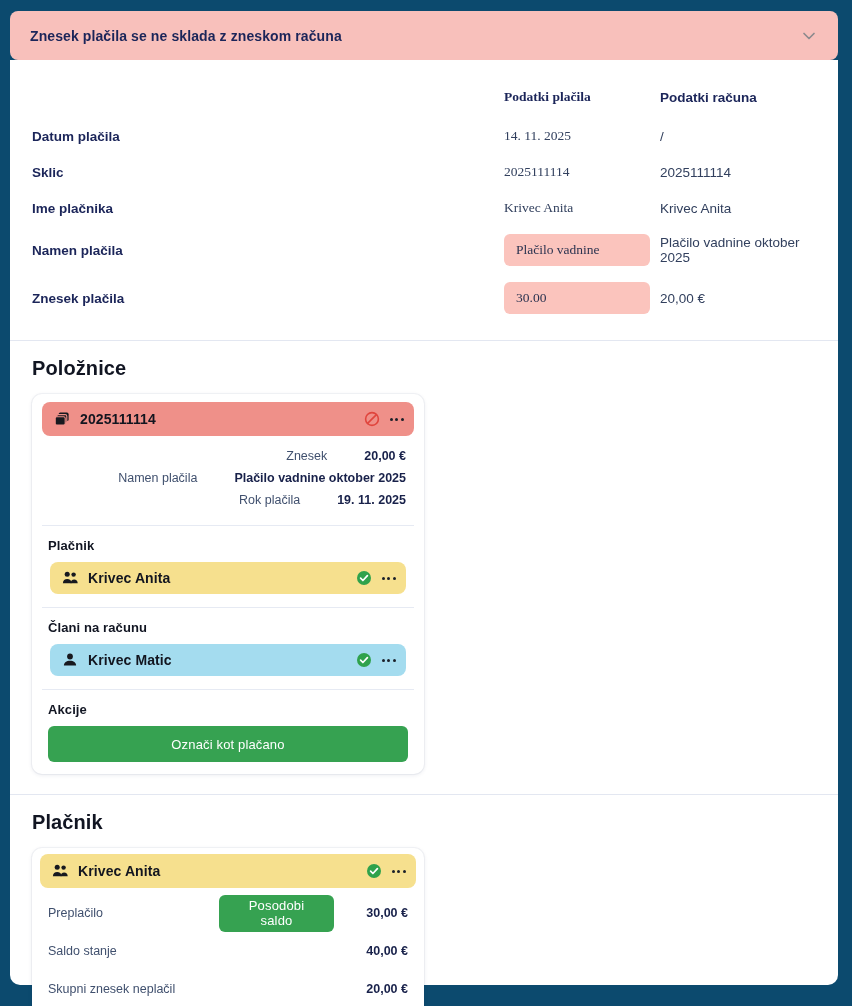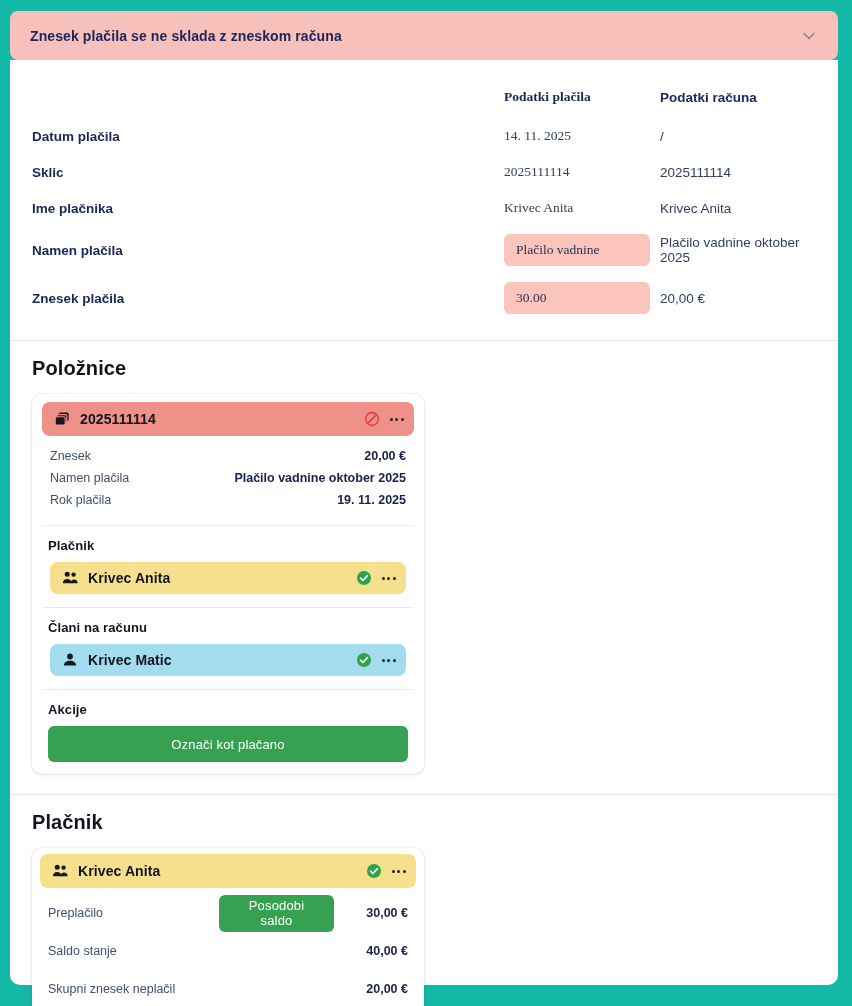--- a/index.html
+++ b/index.html
@@ -11,21 +11,21 @@
     background: #eef1f6;
     font-family: "Liberation Sans", "DejaVu Sans", sans-serif;
     color: #1b2559;
     -webkit-font-smoothing: antialiased;
   }
 
   .page {
     position: relative;
     width: 852px;
     height: 1006px;
-    background: #14b8a6;
+    background: #0c4a6e;
     overflow: hidden;
   }
 
   
   .alert {
     position: absolute;
     left: 10px;
     top: 11px;
     width: 828px;
     height: 49px;
@@ -163,23 +163,24 @@
     gap: 2.5px;
     cursor: pointer;
   }
   .dots i { width: 3px; height: 3px; border-radius: 50%; background: #1b2029; display: block; }
 
   
   .drows { padding: 9px 8px 6px 8px; }
   .drow {
     display: flex;
     align-items: center;
-    justify-content: space-between;
+    justify-content: flex-end;
     height: 22px;
     font-size: 12.5px;
+    gap: 37px;
   }
   .drow .k { color: #40506e; }
   .drow .v { font-weight: 700; color: #18214a; }
 
   .sub-divider { height: 1px; background: #e6eaf3; margin: 8px 0 0 0; }
 
   .group-block { padding: 12px 6px 0 6px; }
   .group-title {
     font-size: 13px;
     font-weight: 700;

